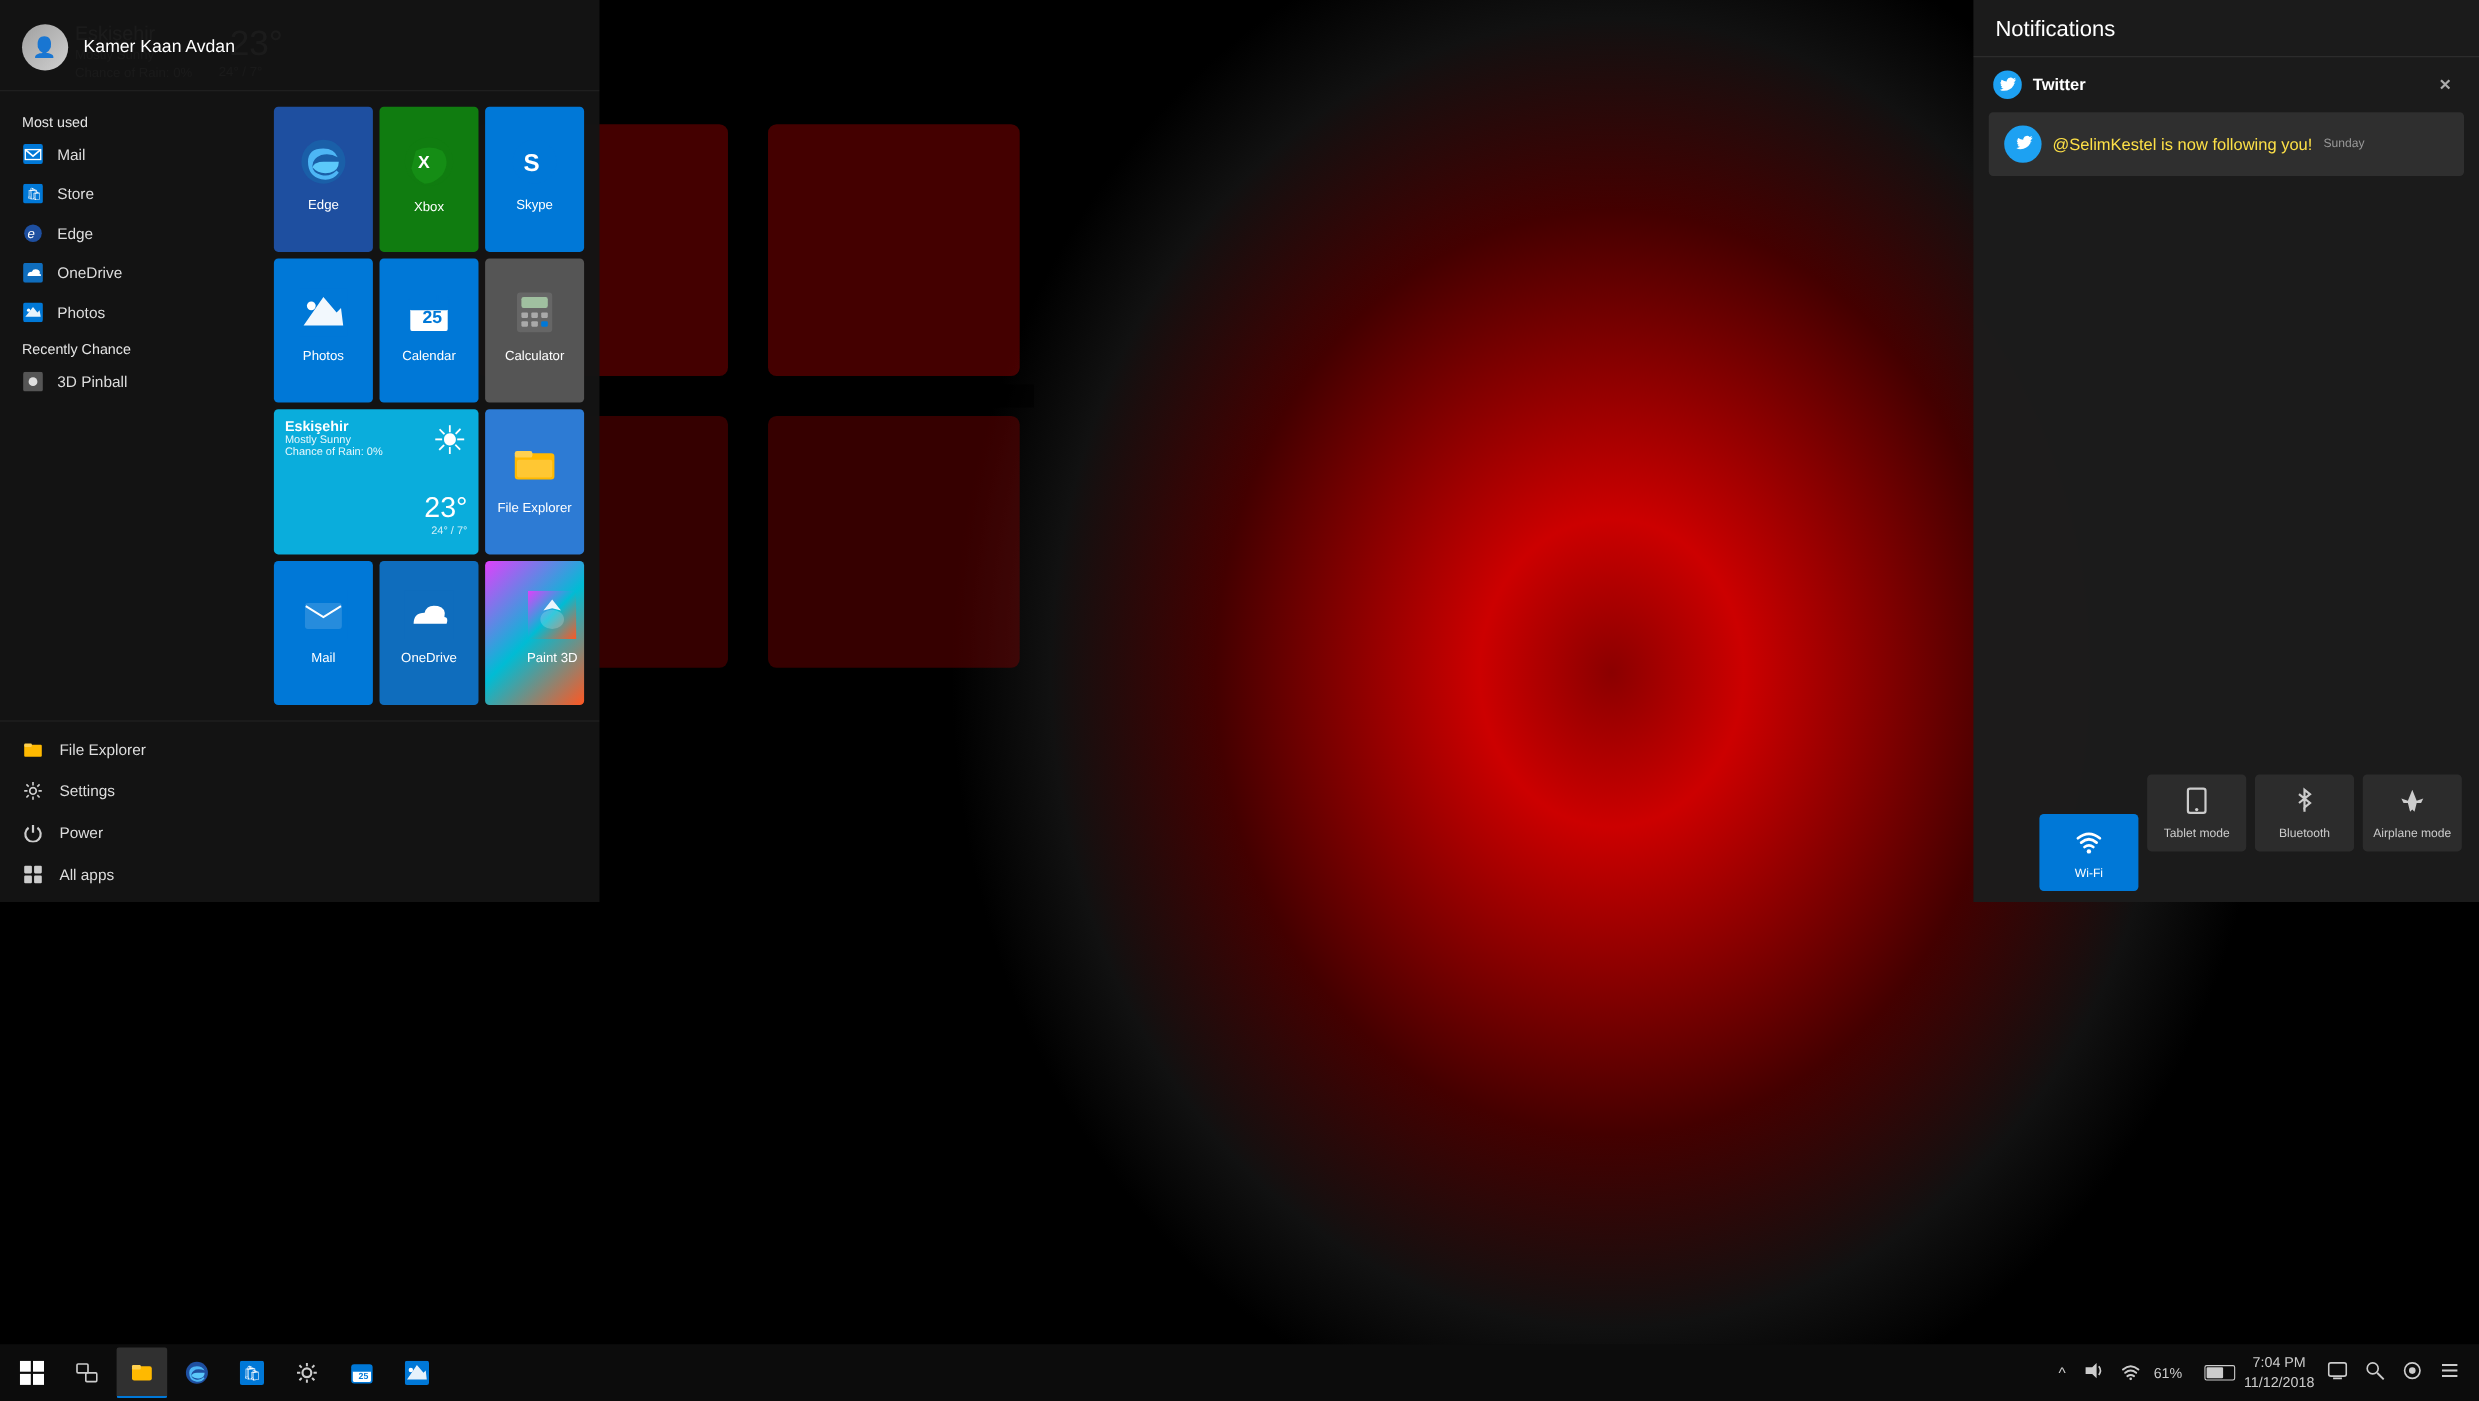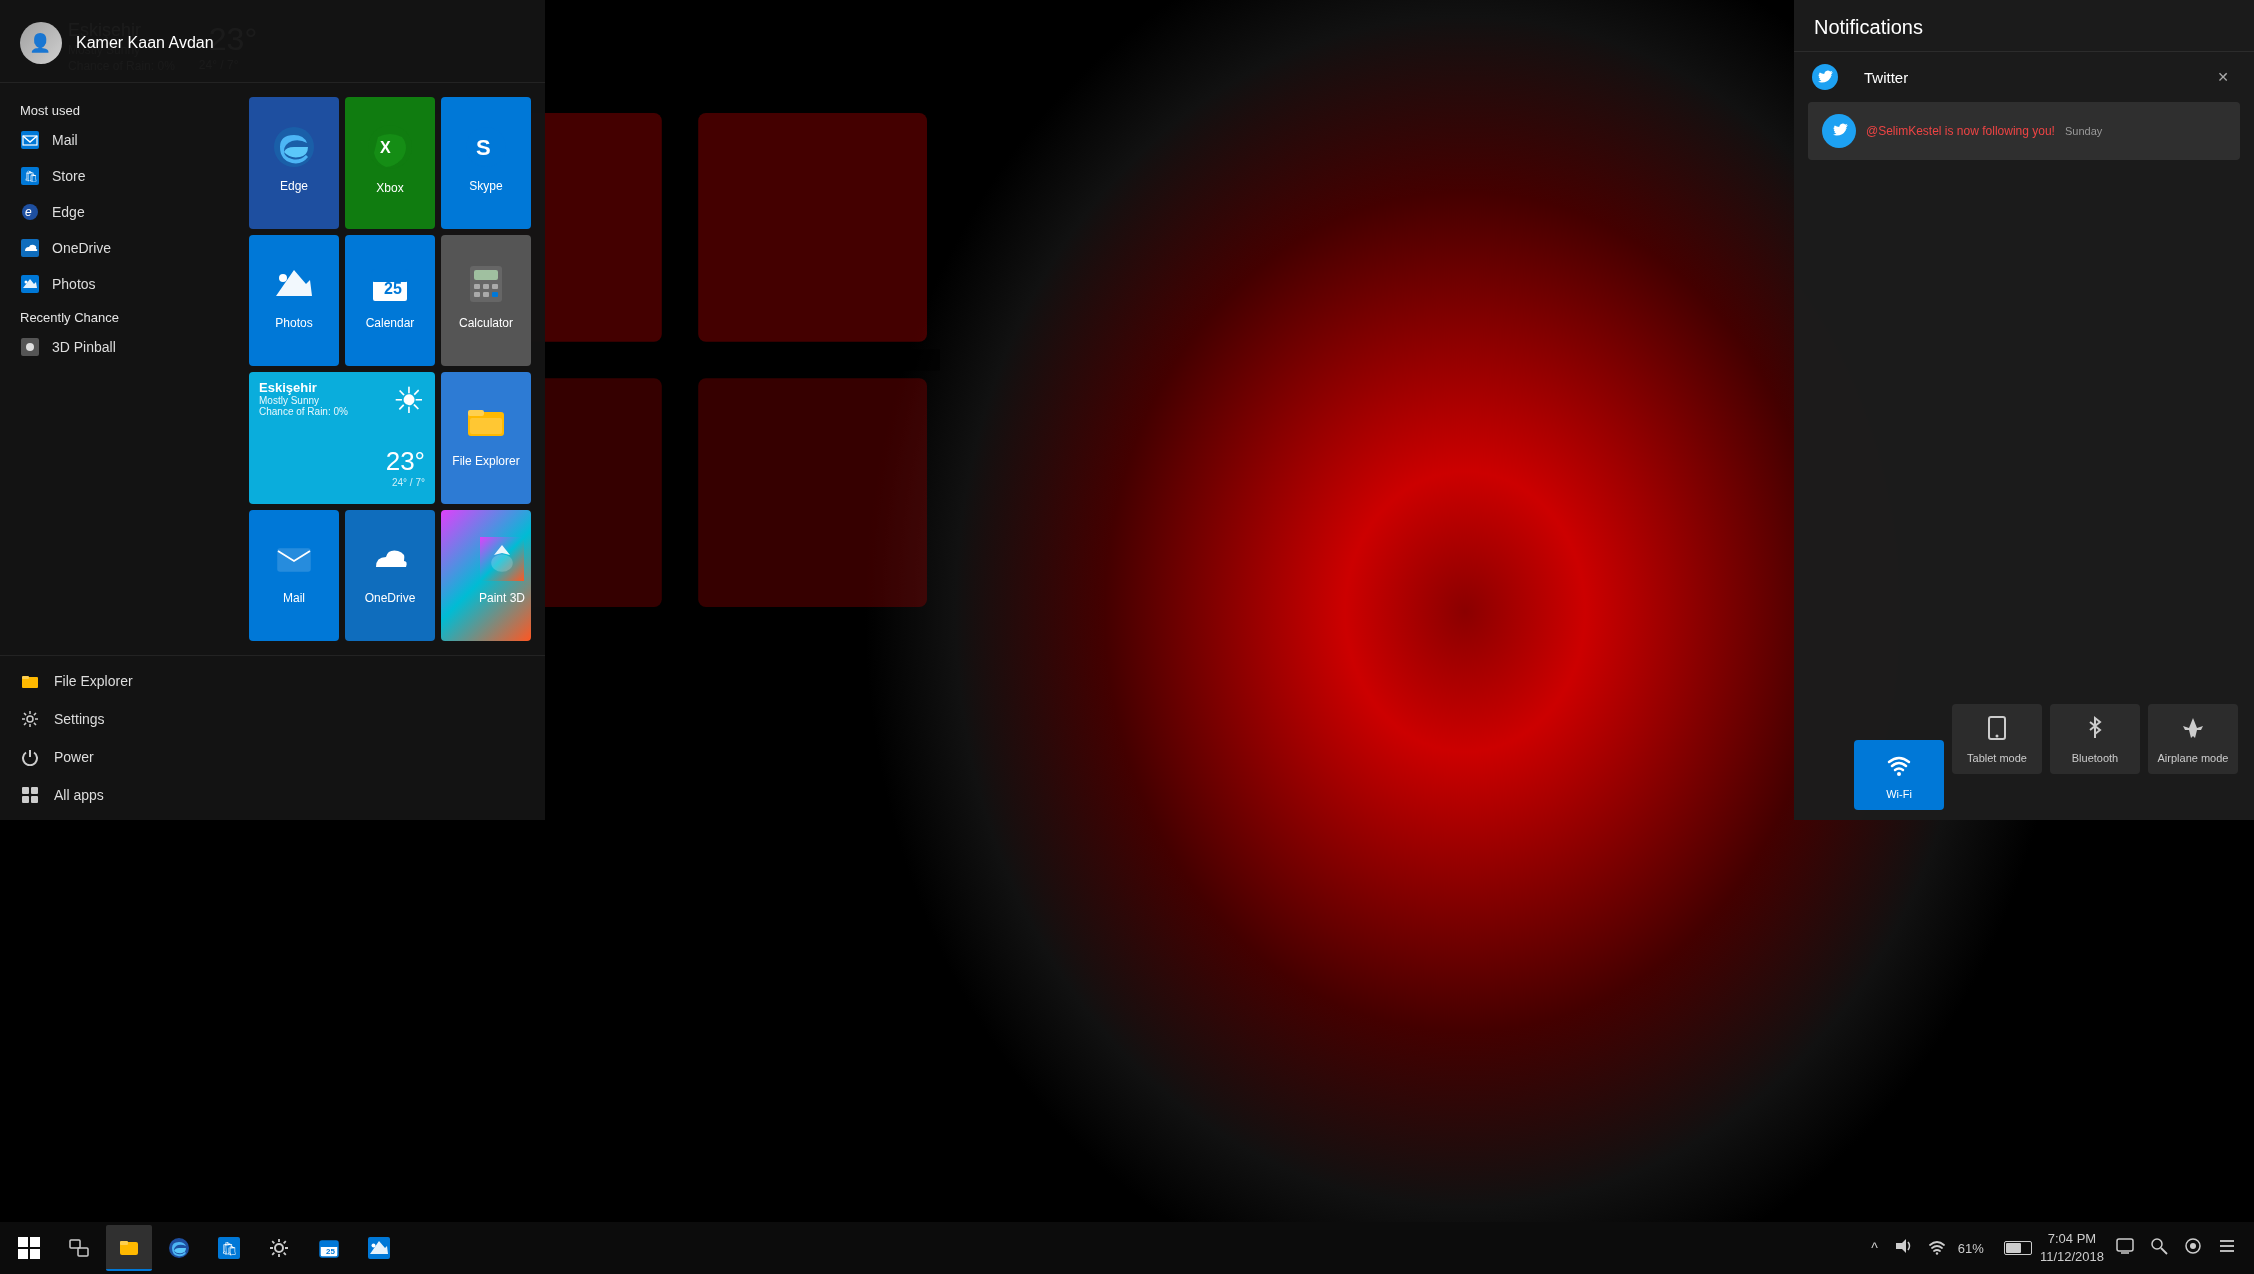--- a/index.html
+++ b/index.html
@@ -202,21 +202,22 @@
     .notif-header {
       padding: 16px 20px 12px;
       font-size: 20px;
       font-weight: 300;
       border-bottom: 1px solid rgba(255,255,255,0.08);
     }
     .notif-app-row {
       display: flex;
       align-items: center;
       padding: 12px 18px 8px;
-      gap: 26px;
+      gap: 10px;
+      font-weight: bold;
     }
     .notif-app-icon {
       width: 26px;
       height: 26px;
       background: #1da1f2;
       border-radius: 50%;
       display: flex;
       align-items: center;
       justify-content: center;
       font-size: 14px;
@@ -246,21 +247,21 @@
       height: 34px;
       background: #1da1f2;
       border-radius: 50%;
       display: flex;
       align-items: center;
       justify-content: center;
       font-size: 18px;
       color: #fff;
       flex-shrink: 0;
     }
-    .notif-text { flex: 1; font-size: 12px; color: #ef4444; }
+    .notif-text { flex: 1; font-size: 15px; color: #fde047; }
     .notif-time { font-size: 11px; color: #999; }
     .qs-row {
       display: flex;
       gap: 8px;
       justify-content: flex-end;
     }
     .qs-tile {
       width: 90px;
       height: 70px;
       background: rgba(255,255,255,0.08);

